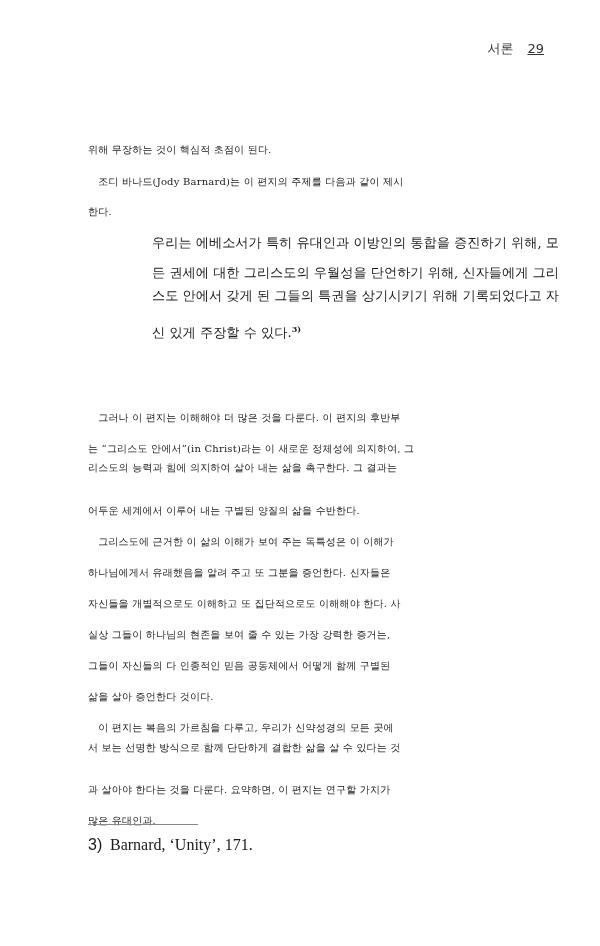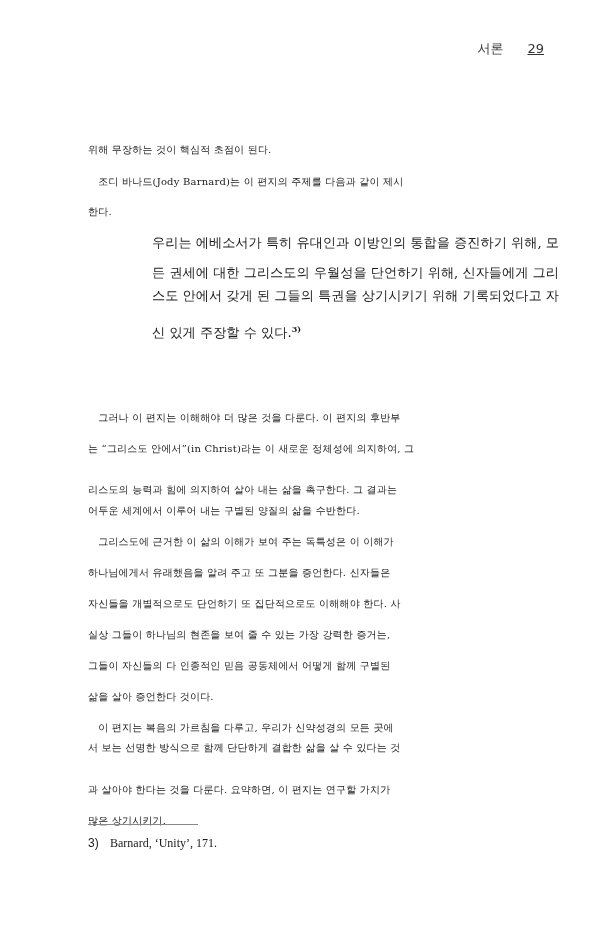--- a/index.html
+++ b/index.html
@@ -1,55 +1,55 @@
 <!DOCTYPE html>
 <html><head>
   <meta charset="utf-8">
   <style>
     html, body { margin: 0; padding: 0; background: #ffffff; }
     body { width: 600px; height: 946px; position: relative; overflow: hidden;
       font-family: "DejaVu Serif", "Liberation Serif", serif; color: #1a1a1a; }
     .header { position: absolute; top: 40px; right: 56px; font-family: "DejaVu Sans", "Liberation Sans", sans-serif;
       font-size: 13px; color: #333; letter-spacing: 0px; }
-    .header .page-num { margin-left: 24px; text-decoration: underline; }
+    .header .page-num { margin-left: 14px; text-decoration: underline; }
     .line { position: absolute; left: 88px; width: 450px; font-size: 10px; white-space: nowrap;
       letter-spacing: 0.2px; margin-top: 27px; }
     .quote { position: absolute; left: 116px; width: 420px; font-size: 13.2px; white-space: nowrap; margin-left: 36px; }
     sup { font-size: 8px; vertical-align: super; line-height: 0; font-weight: bold; }
     .rule { position: absolute; left: 88px; top: 824px; width: 110px; height: 1px; background: #888; }
-    .fn { position: absolute; top: 836px; left: 88px; font-size: 12px; font-family: "Liberation Serif", serif; }
+    .fn { position: absolute; top: 836px; left: 88px; font-size: 16px; font-family: "Liberation Serif", serif; }
     .fn .num { display: inline-block; width: 22px; font-family: "Liberation Sans", sans-serif; }
   </style>
 </head>
 <body>
 
 <div class="header">
   <span>서론</span><span class="page-num">29</span>
 </div>
 
 <div class="line" style="top:116px">위해 무장하는 것이 핵심적 초점이 된다.</div>
 <div class="line" style="top:148px">　조디 바나드(Jody Barnard)는 이 편지의 주제를 다음과 같이 제시</div>
 <div class="line" style="top:178px">한다.</div>
 
 <div class="quote" style="top:234px">우리는 에베소서가 특히 유대인과 이방인의 통합을 증진하기 위해, 모</div>
 <div class="quote" style="top:264px">든 권세에 대한 그리스도의 우월성을 단언하기 위해, 신자들에게 그리</div>
 <div class="quote" style="top:287px">스도 안에서 갖게 된 그들의 특권을 상기시키기 위해 기록되었다고 자</div>
 <div class="quote" style="top:324px"><span>신 있게 주장할 수 있다.</span><sup>3)</sup></div>
 
 <div class="line" style="top:384px">　그러나 이 편지는 이해해야 더 많은 것을 다룬다. 이 편지의 후반부</div>
 <div class="line" style="top:415px">는 “그리스도 안에서”(in Christ)라는 이 새로운 정체성에 의지하여, 그</div>
-<div class="line" style="top:456px">리스도의 능력과 힘에 의지하여 살아 내는 삶을 촉구한다. 그 결과는</div>
+<div class="line" style="top:434px">리스도의 능력과 힘에 의지하여 살아 내는 삶을 촉구한다. 그 결과는</div>
 <div class="line" style="top:477px">어두운 세계에서 이루어 내는 구별된 양질의 삶을 수반한다.</div>
 <div class="line" style="top:508px">　그리스도에 근거한 이 삶의 이해가 보여 주는 독특성은 이 이해가</div>
 <div class="line" style="top:539px">하나님에게서 유래했음을 알려 주고 또 그분을 증언한다. 신자들은</div>
-<div class="line" style="top:570px">자신들을 개별적으로도 단언하기 또 집단적으로도 이해해야 한다. 사</div>
+<div class="line" style="top:570px">자신들을 개별적으로도 이해하고 또 집단적으로도 이해해야 한다. 사</div>
 <div class="line" style="top:601px">실상 그들이 하나님의 현존을 보여 줄 수 있는 가장 강력한 증거는,</div>
 <div class="line" style="top:632px">그들이 자신들의 다 인종적인 믿음 공동체에서 어떻게 함께 구별된</div>
 <div class="line" style="top:663px">삶을 살아 증언한다 것이다.</div>
 <div class="line" style="top:694px">　이 편지는 복음의 가르침을 다루고, 우리가 신약성경의 모든 곳에</div>
 <div class="line" style="top:714px">서 보는 선명한 방식으로 함께 단단하게 결합한 삶을 살 수 있다는 것</div>
 <div class="line" style="top:756px">과 살아야 한다는 것을 다룬다. 요약하면, 이 편지는 연구할 가치가</div>
-<div class="line" style="top:787px">많은 상기시키기.</div>
+<div class="line" style="top:787px">많은 유대인과.</div>
 
 <div class="rule"></div>
 <div class="fn">
   <span class="num">3)</span><span>Barnard, ‘Unity’, 171.</span>
 </div>
 
 </body></html>

